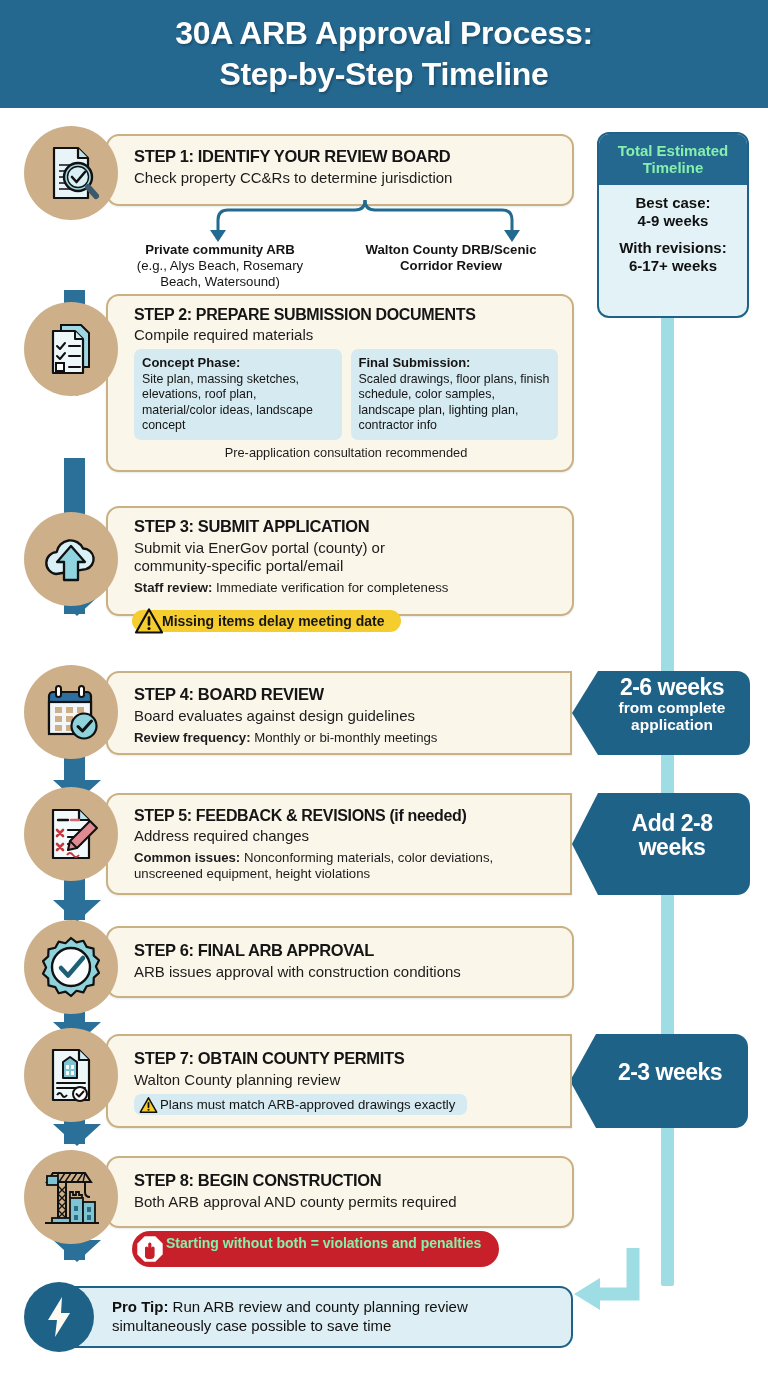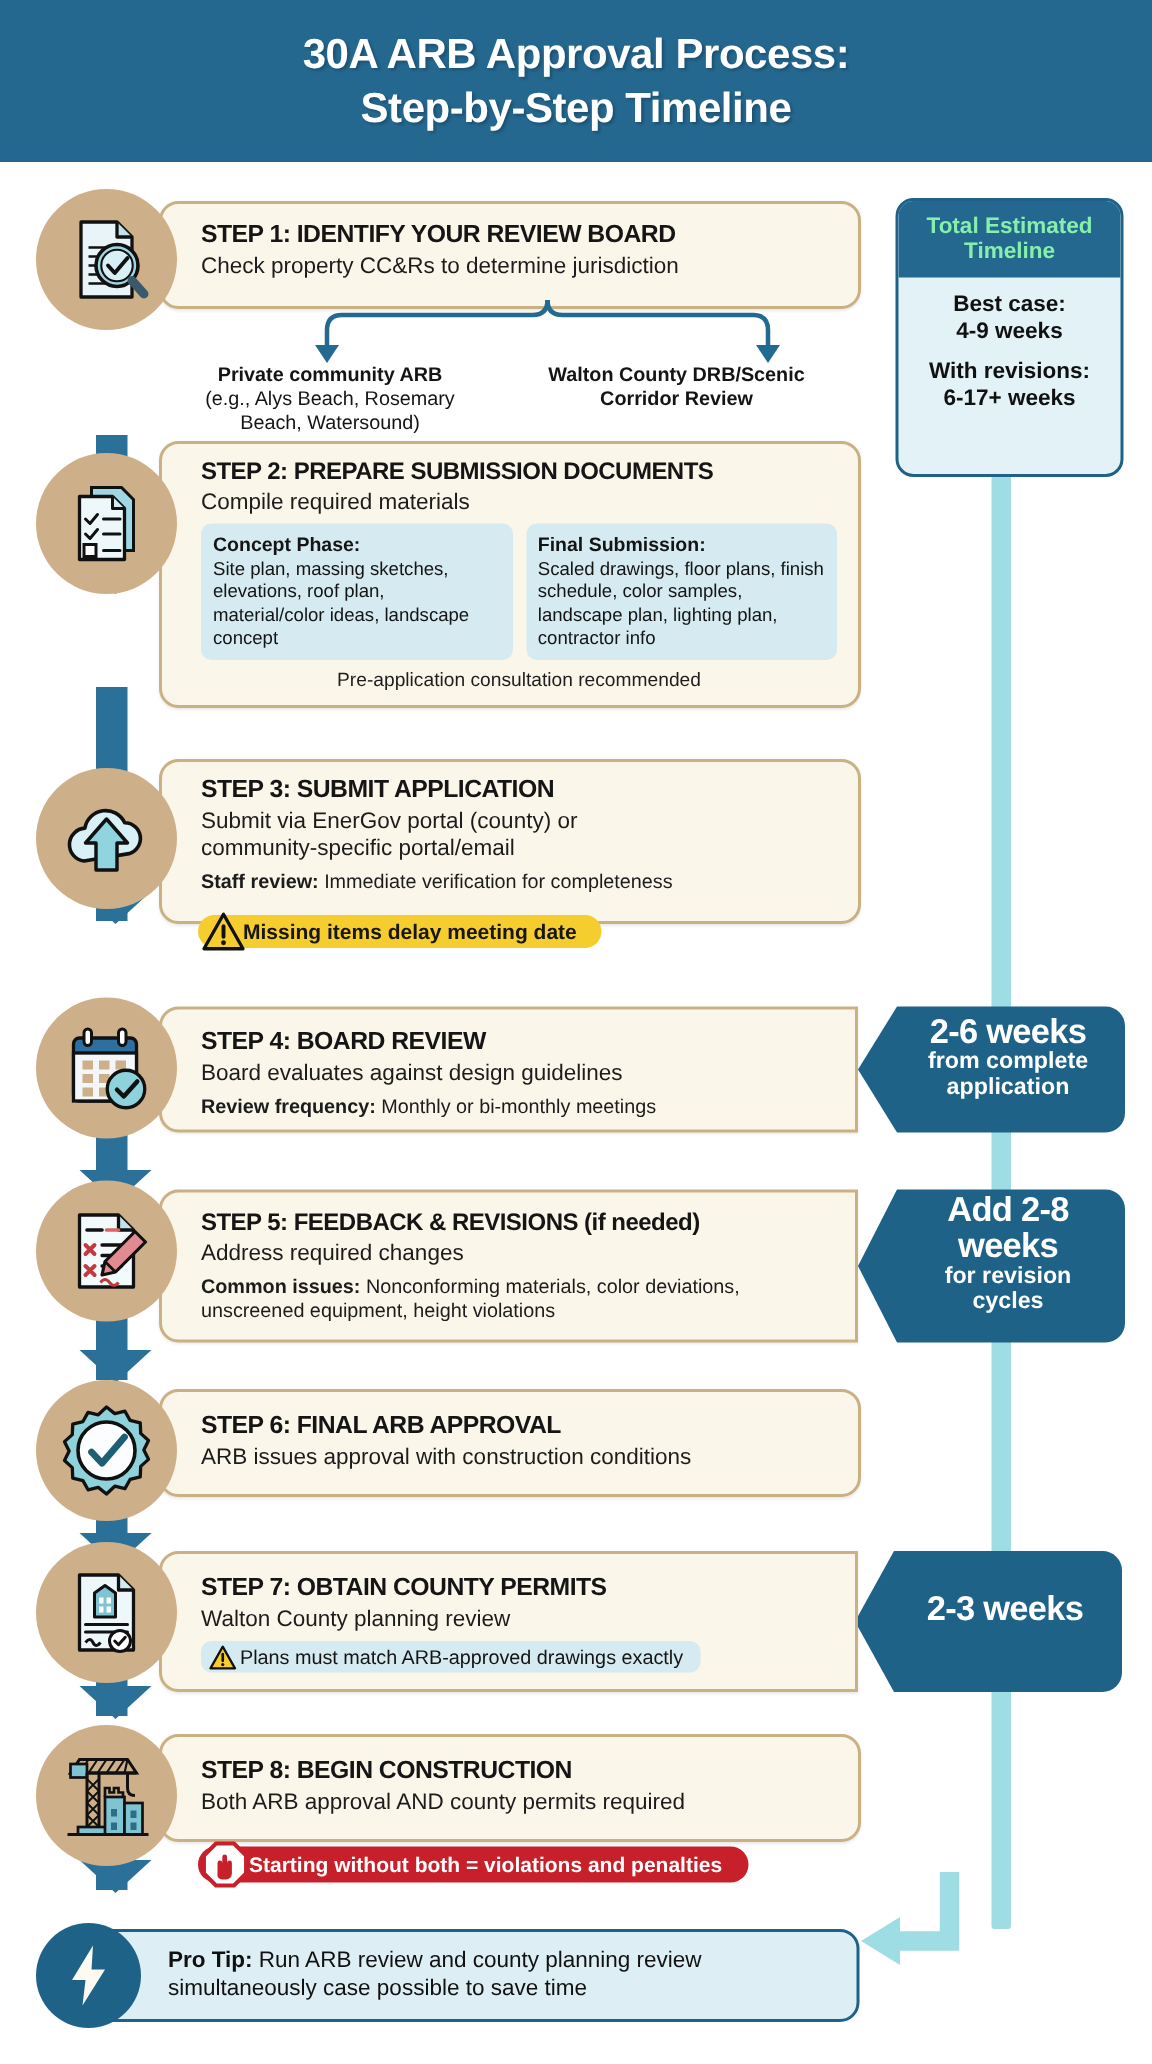--- a/index.html
+++ b/index.html
@@ -11,21 +11,21 @@
     overflow:hidden;
   }
 
   
   .header {
     position:absolute; left:0; top:0; width:768px; height:108px;
     background:#24678f;
     display:flex; align-items:center; justify-content:center;
   }
   .header h1 {
-    color:#ffffff; font-size:28px; font-weight:bold; line-height:1.28;
+    color:#ffffff; font-size:32px; font-weight:bold; line-height:1.28;
     text-align:center; letter-spacing:-0.3px;
     text-shadow:1.5px 1.5px 2px rgba(0,0,0,0.22);
   }
 
   
   .stage { position:absolute; left:0; top:108px; width:768px; height:1268px; }
 
   
   .spine {
     position:absolute; left:64px; width:21px; background:#2b7099;
@@ -129,22 +129,22 @@
   
   .badge-yellow {
     display:inline-flex; align-items:center; gap:7px;
     background:#f6cd2e; border-radius:999px;
     padding:3px 16px 3px 30px; margin-top:4px; position:relative;
     font-size:14px; font-weight:bold; color:#161616;
   }
   .badge-red {
     display:inline-flex; align-items:center;
     background:#c8202a; border-radius:999px;
-    padding:4px 18px 4px 34px; margin-top:5px; position:relative;
-    font-size:14px; font-weight:bold; color:#ffffff;
+    padding:4px 18px 16px 34px; margin-top:5px; position:relative;
+    font-size:14px; font-weight:bold; color:#86efac;
   }
   .badge-blue {
     display:inline-flex; align-items:center; gap:6px;
     background:#d5eaf1; border-radius:7px;
     padding:3px 12px 3px 26px; margin-top:5px; position:relative;
     font-size:13.2px; color:#141414;
   }
   .badge-ico { position:absolute; left:2px; top:50%; transform:translateY(-50%); }
   .badge-ico.warn-sm { left:5px; }
 
@@ -366,21 +366,20 @@
     <div class="card has-callout" style="top:6px;width:466px;height:102px;padding-top:11px;">
       <div class="step-title" style="font-size:16px;">STEP 5: FEEDBACK &amp; REVISIONS (if needed)</div>
       <div class="step-sub">Address required changes</div>
       <div class="step-note" style="max-width:400px;">
         <b>Common issues:</b><span> Nonconforming materials, color deviations, unscreened equipment, height violations</span>
       </div>
     </div>
     <div class="callout" style="left:598px;top:6px;width:152px;height:102px;">
       <div>
         <div class="big">Add 2-8 weeks</div>
-        <div class="sm">for revision cycles</div>
       </div>
     </div>
   </div>
 
   <div class="step" style="top:812px;">
     <div class="circle" style="top:0;width:94px;height:94px;">
       <svg width="62" height="62" viewBox="0 0 62 62">
         <path d="M31 2 l5.5 4.4 l6.8 -1.6 l3.4 6.1 l6.8 1.7 l0.3 7 l5.2 4.7 l-3.1 6.3 l3.1 6.3 l-5.2 4.7 l-0.3 7 l-6.8 1.7 l-3.4 6.1 l-6.8 -1.6 L31 60 l-5.5 -4.4 l-6.8 1.6 l-3.4 -6.1 l-6.8 -1.7 l-0.3 -7 L3 37.7 l3.1 -6.3 L3 25.1 l5.2 -4.7 l0.3 -7 l6.8 -1.7 l3.4 -6.1 l6.8 1.6 Z" fill="#8ed2db" stroke="#111" stroke-width="2.2" stroke-linejoin="round"></path>
         <circle cx="31" cy="31" r="19" fill="#fbfdfe" stroke="#111" stroke-width="2.4"></circle>
         <path d="M21 32 l7 7.5 L43 22" fill="none" stroke="#1d5f74" stroke-width="4.5" stroke-linecap="round" stroke-linejoin="round"></path>

